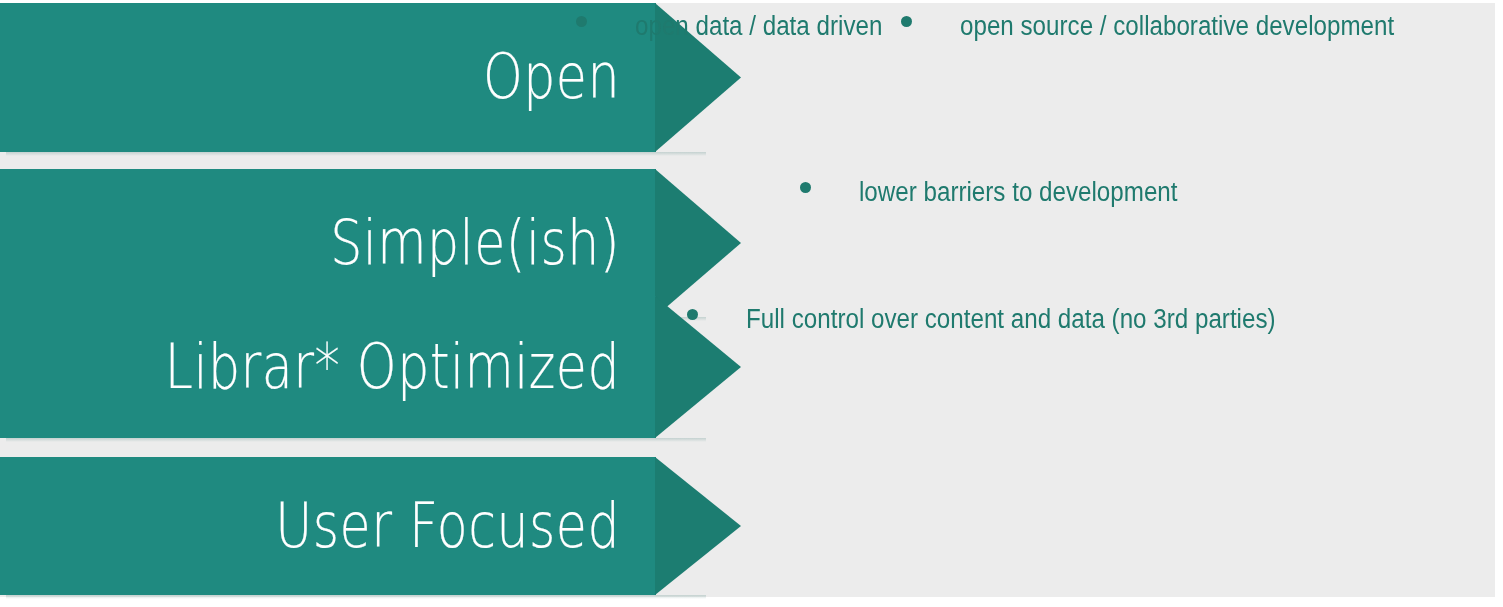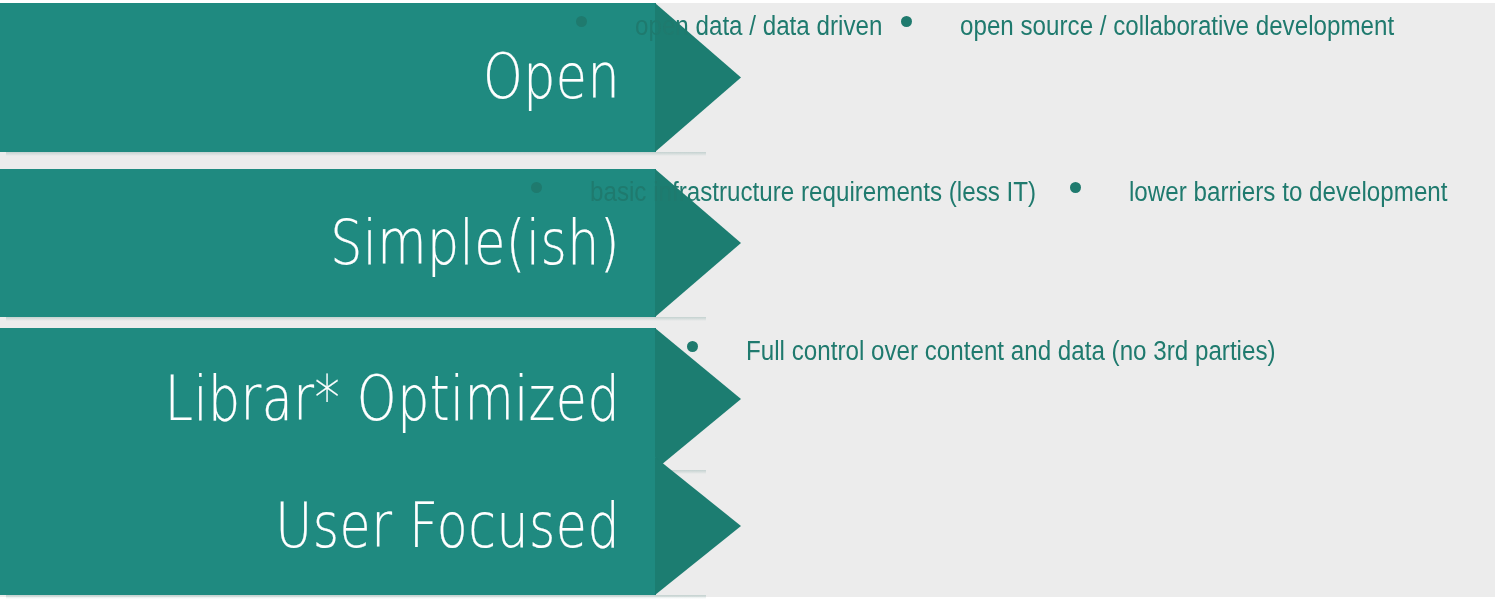--- a/index.html
+++ b/index.html
@@ -165,29 +165,25 @@
       <div class="row" style="top: 169px; height: 148px;">
         <div class="arrow">
           <div class="arrow-body"></div>
           <div class="arrow-head"></div>
           <div class="arrow-shadow"></div>
           <div class="arrow-label">Simple(ish)</div>
         </div>
         <div class="bullets">
           <div class="bullet-item">
             <span class="bullet-dot"></span>
-            <span class="bullet-text">basic infrastructure requirements (less IT)</span>
-          </div>
-          <div class="bullet-item">
-            <span class="bullet-dot"></span>
             <span class="bullet-text">lower barriers to development</span>
           </div>
         </div>
       </div>
-      <div class="row" style="top: 328px; height: 142px;">
+      <div class="row" style="top: 296px; height: 142px;">
         <div class="arrow">
           <div class="arrow-body"></div>
           <div class="arrow-head"></div>
           <div class="arrow-shadow"></div>
           <div class="arrow-label">Librar* Optimized</div>
         </div>
         <div class="bullets">
           <div class="bullet-item">
             <span class="bullet-dot"></span>
             <span class="bullet-text">Full control over content and data (no 3rd parties)</span>

